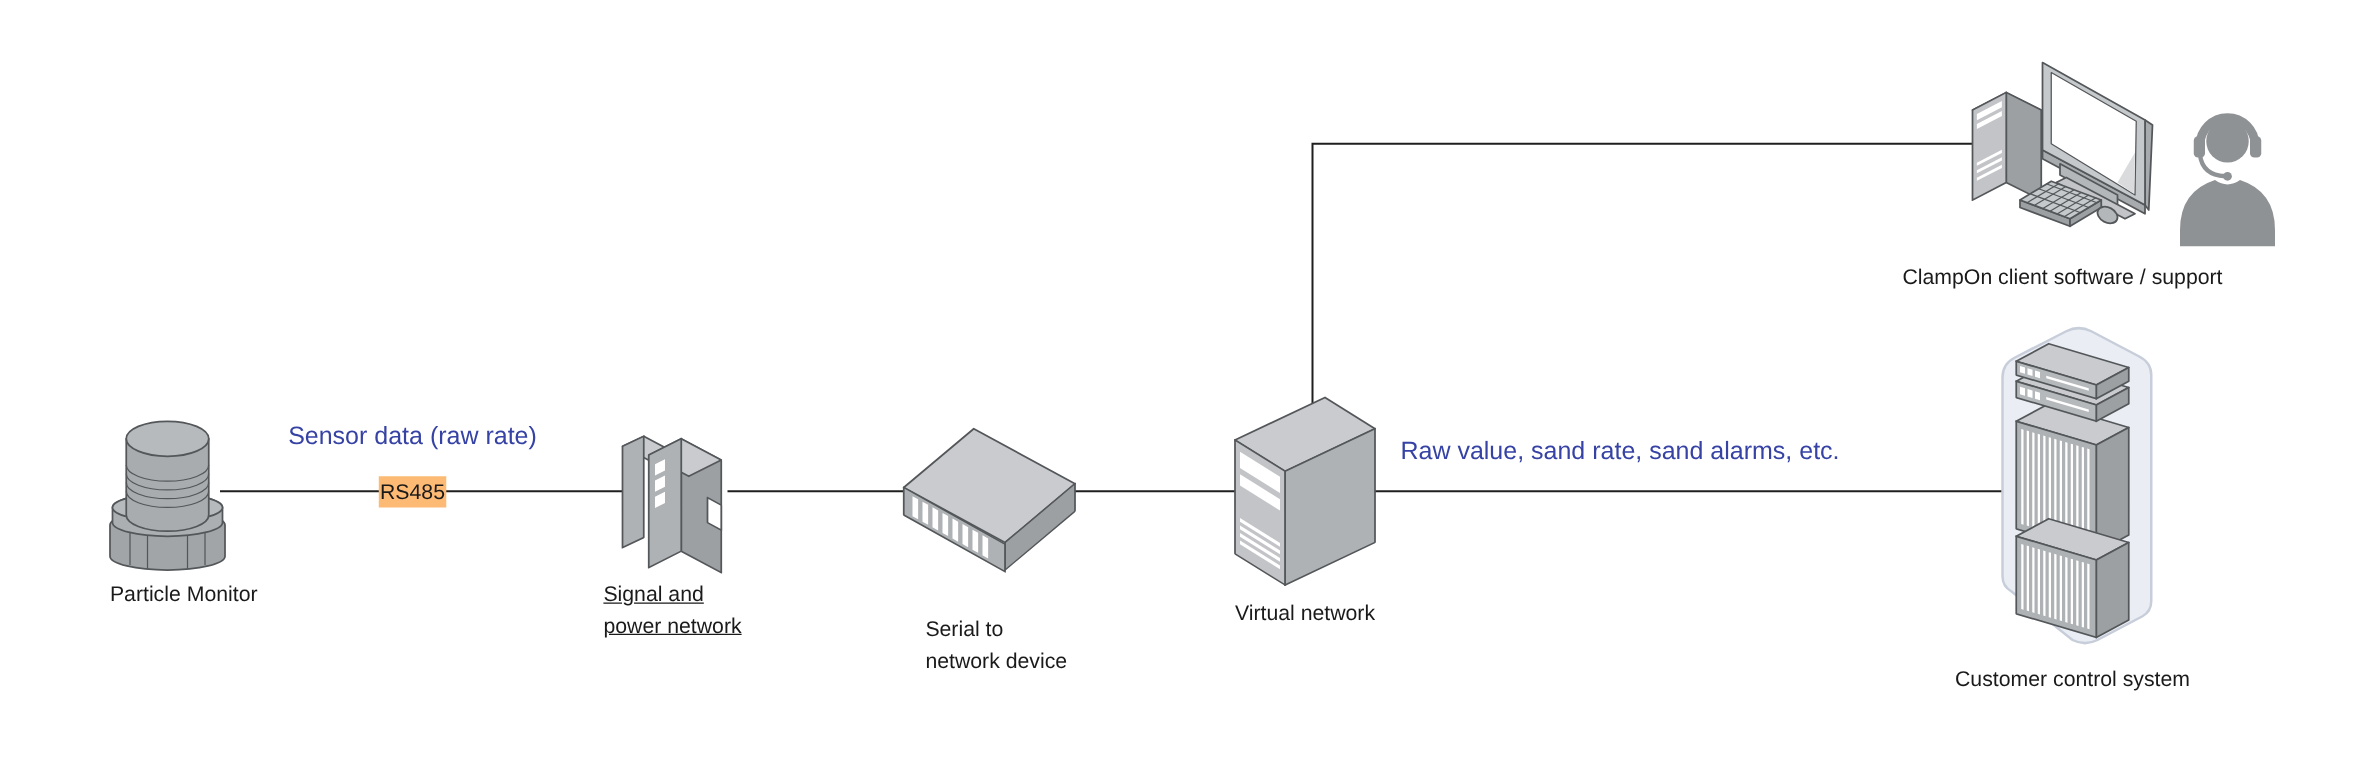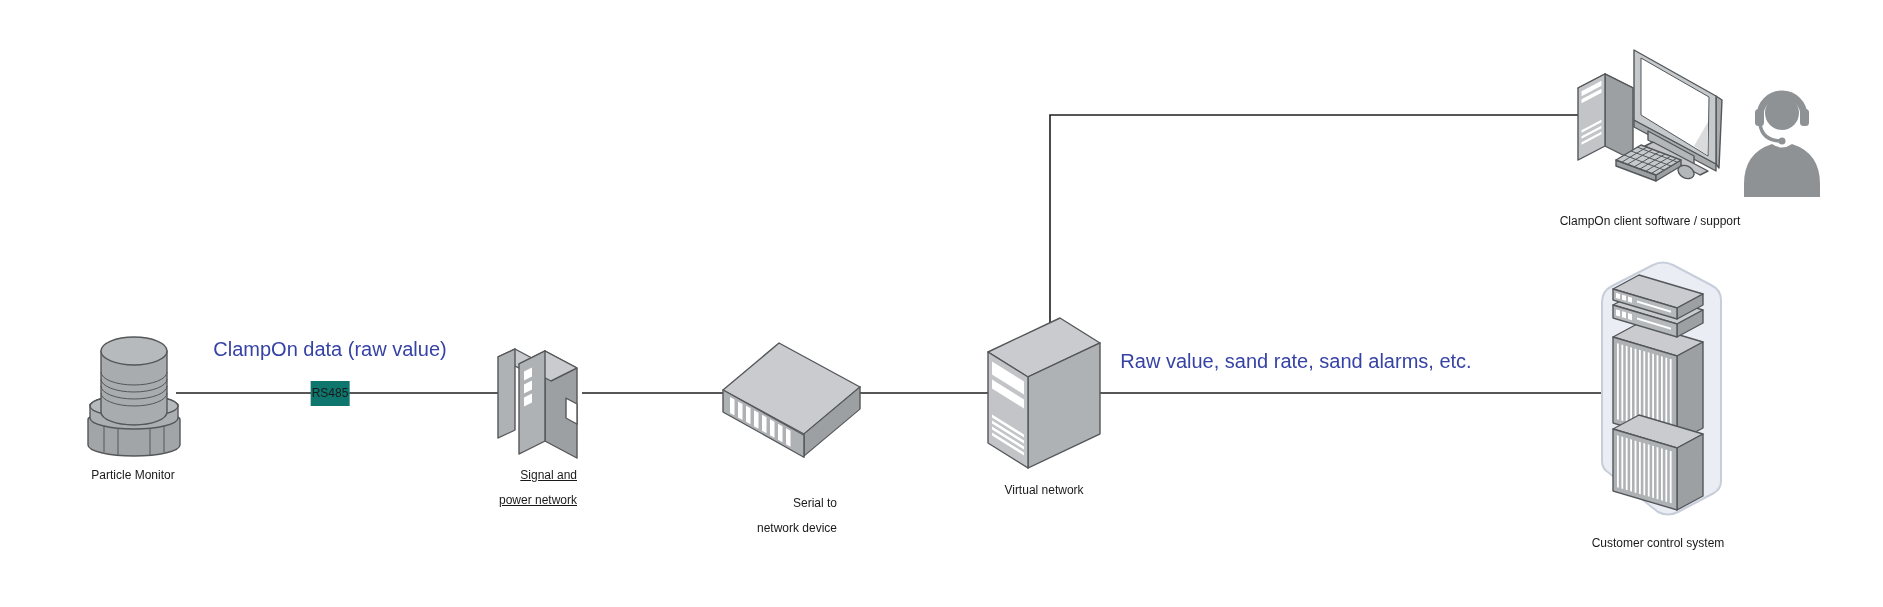--- a/index.html
+++ b/index.html
@@ -12,37 +12,37 @@
     position:relative;
     width:1883px;height:607px;
     background:#ffffff;
     font-family:"Liberation Sans", sans-serif;
     overflow:hidden;
   }
   #diagram-svg{position:absolute;left:0;top:0;}
   .lbl{
     position:absolute;
     transform:translateX(-50%);
-    text-align:right;
-    font-size:12px;
+    text-align:left;
+    font-size:17px;
     line-height:25px;
     color:var(--text);
     white-space:nowrap;
   }
   .note{
     position:absolute;
     transform:translateX(-50%);
     text-align:center;
     font-size:20px;
     line-height:24px;
     color:var(--blue);
     white-space:nowrap;
   }
   .on-line{
-    background:#0f766e;
+    background:#fdba74;
     padding:0 1px;
     color:var(--text);
   }
   
   .o{stroke:#54575A;stroke-width:1.4;stroke-linejoin:round;}
   .thin{stroke:#54575A;stroke-width:1;stroke-linejoin:round;}
   .connector{stroke:var(--line);stroke-width:1.6;fill:none;}
   .f-light{fill:#C9CBCE;}
   .f-mid{fill:#AFB2B5;}
   .f-dark{fill:#9DA0A3;}
@@ -257,27 +257,27 @@
           <rect class="o" fill="#B6B9BC" x="0" y="0" width="64" height="11"></rect>
           <rect class="white" x="3" y="3" width="4" height="5"></rect>
           <rect class="white" x="9" y="3" width="4" height="5"></rect>
           <rect class="white" x="15" y="3" width="4" height="5"></rect>
           <rect class="white" x="24" y="4.5" width="34" height="2"></rect>
         </g>
       </g>
     </g>
   </svg>
 
-  <div class="note" style="left:330px;top:337px;">ClampOn data (raw value)</div>
+  <div class="note" style="left:330px;top:337px;">Sensor data (raw rate)</div>
 
   <div class="lbl on-line" style="left:330px;top:381px;">RS485</div>
 
   <div class="note" style="left:1296px;top:349px;">Raw value, sand rate, sand alarms, etc.</div>
 
-  <div class="lbl" style="left:133px;top:463px;">Particle Monitor</div>
+  <div class="lbl" style="left:147px;top:463px;">Particle Monitor</div>
 
   <div class="lbl" style="left:538px;top:463px;text-decoration:underline;">
     <div>Signal and</div>
     <div>power network</div>
   </div>
 
   <div class="lbl" style="left:797px;top:463px;margin-top:28px;">
     <div>Serial to</div>
     <div>network device</div>
   </div>

